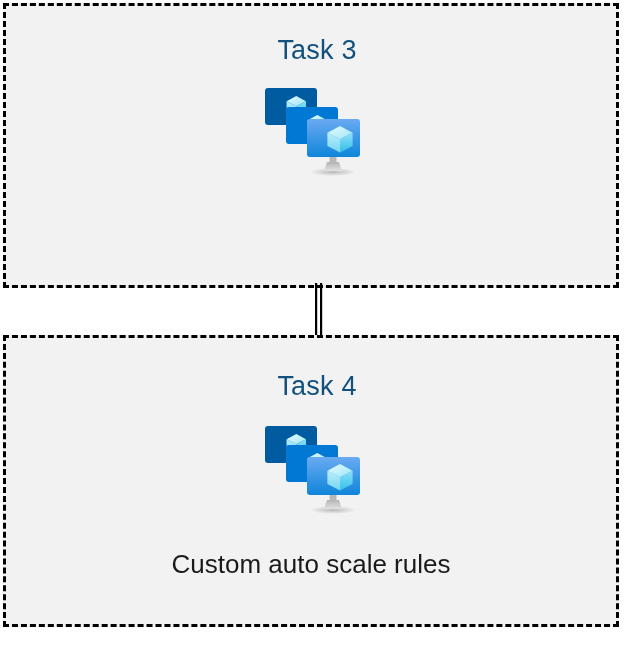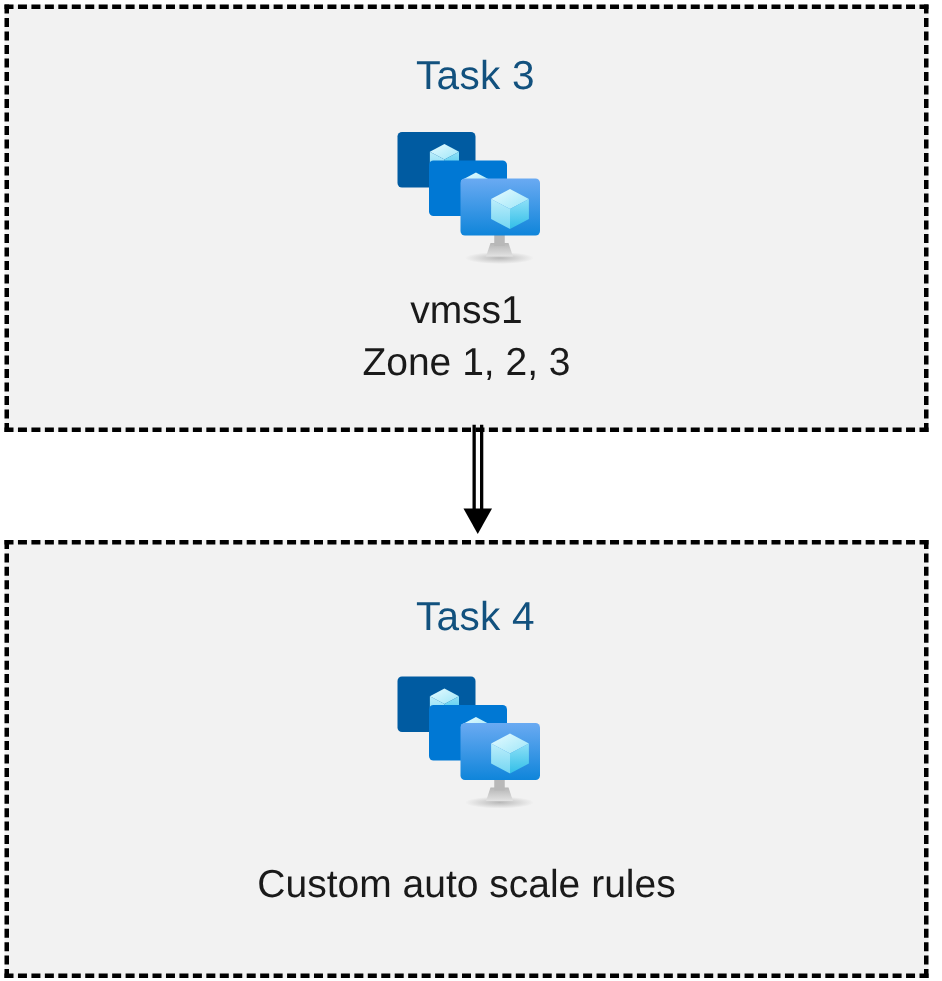--- a/index.html
+++ b/index.html
@@ -23,21 +23,21 @@
   
   .task-box {
     position: absolute;
     box-sizing: border-box;
     background: #f2f2f2;
     border: 3px dashed #000000;
     left: 3px;
     width: 616px;
   }
   #box-task3 { top: 3px;   height: 285px; }
-  #box-task4 { top: 360px; height: 292px; }
+  #box-task4 { top: 335px; height: 292px; }
 
   .box-inner {
     position: absolute;
     left: 0;
     right: 0;
     top: 0;
     bottom: 0;
     display: flex;
     flex-direction: column;
     align-items: center;
@@ -142,24 +142,20 @@
 
           <rect x="43" y="35" width="53" height="38" rx="3" fill="url(#g3front)"></rect>
           <g transform="translate(62,42) scale(0.7)">
             <polygon points="20,0 38,9.5 20,19 2,9.5" fill="url(#g3cubeTop)"></polygon>
             <polygon points="2,9.5 20,19 20,38 2,28.5" fill="url(#g3cubeL)"></polygon>
             <polygon points="38,9.5 20,19 20,38 38,28.5" fill="url(#g3cubeR)"></polygon>
           </g>
         </svg>
       </div>
 
-      <div class="caption-block">
-        <div class="caption">vmss1</div>
-        <div class="caption">Zone 1, 2, 3</div>
-      </div>
 
     </div>
   </div>
 
   <div id="connector">
     <svg viewBox="0 0 44 76" width="44" height="76" xmlns="http://www.w3.org/2000/svg">
 
       <rect x="19" y="0" width="2.2" height="58" fill="#000000"></rect>
       <rect x="24" y="0" width="2.2" height="58" fill="#000000"></rect>
 

